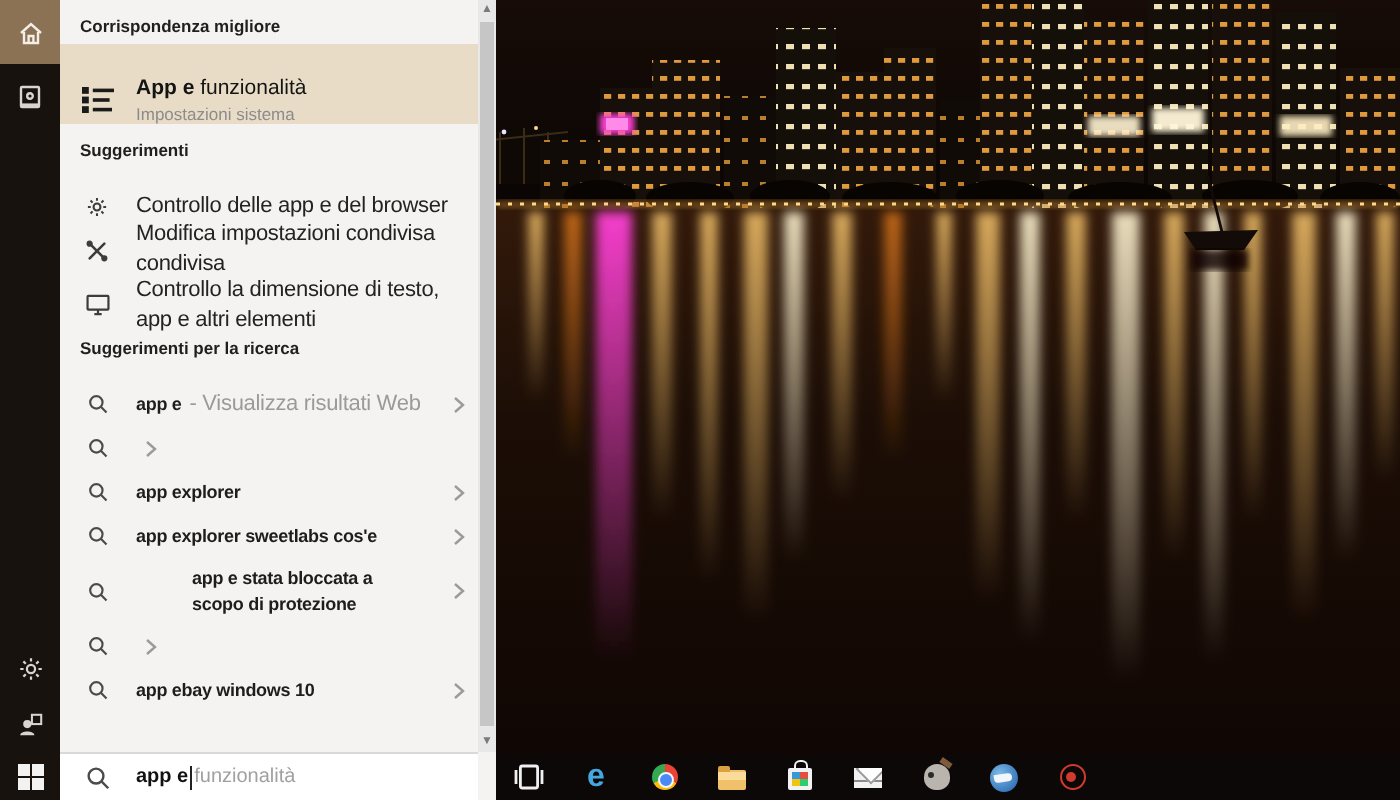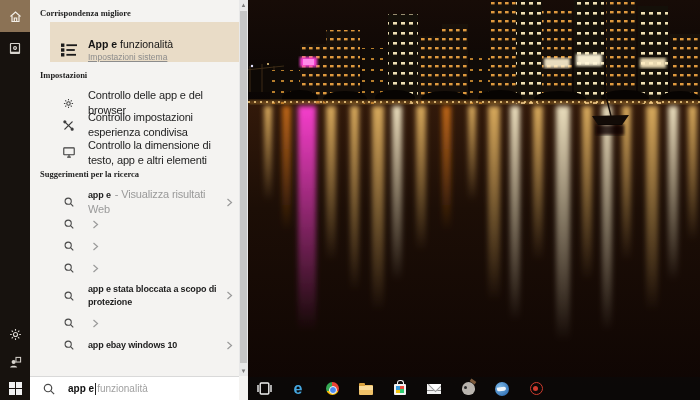--- a/index.html
+++ b/index.html
@@ -51,37 +51,37 @@
   .rail-btn { height:32px; display:flex; align-items:center; justify-content:center; color:#e8e4de; }
   .rail-btn.active { background:#8b7255; }
   .rail-spacer { flex:1; }
   .rail-bottom .rail-btn { height:28px; }
   .rail-start { height:24px; display:flex; align-items:center; justify-content:center; }
 
   .content { flex:1; background:#f4f3f1; display:flex; flex-direction:column; position:relative; }
   .content-inner { flex:1; padding-right:9px; display:flex; flex-direction:column; overflow:hidden; }
 
   .sec-header { height:19px; display:flex; align-items:center; padding:0 10px; margin-top:3px;
-      font-size:8.5px; font-weight:bold; color:#1f1f1f; letter-spacing:0;font-family:Liberation Serif, serif; }
-  .row { display:flex; align-items:center; padding:16px 6px 0 10px; flex:none;margin-left:20px; }
+      font-size:8.5px; font-weight:bold; color:#1f1f1f; letter-spacing:0; }
+  .row { display:flex; align-items:center; padding:16px 6px 0 10px; flex:none; }
   .row .ic { width:17px; flex:none; display:flex; justify-content:center; margin-right:11px; color:#3c3c3c; }
   .row .txt { flex:1; min-width:0; }
   .chev { flex:none; margin-left:4px; color:#9a9a9a; display:flex; align-items:center; }
 
   .best-row { height:40px; background:#e9dcc7; align-items:center; }
   .best-title { font-size:10.5px; color:#141414; line-height:1.25; }
   .best-title .b { font-weight:bold; }
-  .best-sub { font-size:8.5px; color:#8c8c8c; margin-top:1px;text-decoration:underline; }
+  .best-sub { font-size:8.5px; color:#8c8c8c; margin-top:1px; }
 
   .set-row { height:22px; font-size:11px; color:#232323; letter-spacing:-0.15px; }
   .set-row.two-line { height:33px; }
   .set-row .txt { line-height:1.35; }
 
   .sug-row { height:22px; }
-  .sug-row.two-line { height:33px; }
+  .sug-row.two-line { height:33px;gap:28px; }
   .sug-txt { font-size:9px; font-weight:bold; color:#1d1d1d; letter-spacing:-0.15px; line-height:1.35; }
   .sug-hint { font-size:11px; font-weight:normal; color:#9a9a9a; margin-left:4px; }
 
   .searchbox { margin-top:auto; height:24px; background:#ffffff; border-top:1px solid #d9d9d9;
       display:flex; align-items:center; padding:0 10px; flex:none; }
   .searchbox .ic { width:17px; flex:none; display:flex; justify-content:center; margin-right:11px; color:#4a4a4a; }
   .typed { font-size:10px; font-weight:bold; color:#111; }
   .caret { width:1px; height:12px; background:#222; margin:0 1px; }
   .completion { font-size:10px; color:#a0a0a0; }
 
@@ -310,41 +310,41 @@
                 <rect x="5.4" y="6.1" width="8.4" height="1.8"></rect>
                 <rect x="5.4" y="10.9" width="9.6" height="1.8"></rect>
             </svg>
           </span>
           <span class="txt">
             <div class="best-title"><span class="b">App e</span><span> funzionalità</span></div>
             <div class="best-sub">Impostazioni sistema</div>
           </span>
         </div>
 
-        <div class="sec-header">Impostazioni</div>
+        <div class="sec-header">Suggerimenti</div>
 
         <div class="row set-row">
           <span class="ic">
             <svg width="11" height="11" viewBox="0 0 14 14" fill="none" stroke="#3c3c3c" stroke-width="1.3">
               <circle cx="7" cy="7" r="2.2"></circle>
               <path d="M7 1.2 L7 3 M7 11 L7 12.8 M1.2 7 L3 7 M11 7 L12.8 7 M2.9 2.9 L4.2 4.2 M9.8 9.8 L11.1 11.1 M11.1 2.9 L9.8 4.2 M4.2 9.8 L2.9 11.1"></path>
             </svg>
           </span>
           <span class="txt">Controllo delle app e del browser</span>
         </div>
 
         <div class="row set-row">
           <span class="ic">
             <svg width="11" height="11" viewBox="0 0 12 12" fill="none" stroke="#3c3c3c" stroke-width="1.4" stroke-linecap="round">
               <path d="M2 2 L10 10 M10 2 L2 10"></path>
                 <circle cx="2" cy="2" r="1" fill="#3c3c3c"></circle>
                 <circle cx="10" cy="10" r="1" fill="#3c3c3c"></circle>
             </svg>
           </span>
-          <span class="txt">Controllo impostazioni esperienza condivisa</span>
+          <span class="txt">Modifica impostazioni condivisa condivisa</span>
         </div>
 
         <div class="row set-row two-line">
           <span class="ic">
             <svg width="12" height="11" viewBox="0 0 13 12" fill="none" stroke="#3c3c3c" stroke-width="1.2">
               <rect x="0.8" y="1" width="11.4" height="7.5" rx="0.5"></rect>
                 <path d="M4.5 11 L8.5 11 M6.5 8.5 L6.5 11"></path>
             </svg>
           </span>
           <span class="txt">Controllo la dimensione di testo, app e altri elementi</span>
@@ -381,34 +381,36 @@
             </span>
         </div>
 
         <div class="row sug-row">
           <span class="ic">
             <svg width="10" height="10" viewBox="0 0 11 11" fill="none" stroke="#4a4a4a" stroke-width="1.2">
                 <circle cx="4.6" cy="4.6" r="3.4"></circle>
                 <line x1="7.2" y1="7.2" x2="10.2" y2="10.2"></line>
               </svg>
           </span>
-          <span class="chev">
-              <svg width="7" height="9" viewBox="0 0 7 9" fill="none" stroke="#9a9a9a" stroke-width="1.2">
-                <path d="M1.5 1 L5.5 4.5 L1.5 8"></path>
-              </svg>
-            </span>
-        </div>
-
-        <div class="row sug-row">
-          <span class="ic">
-            <svg width="10" height="10" viewBox="0 0 11 11" fill="none" stroke="#4a4a4a" stroke-width="1.2">
-                <circle cx="4.6" cy="4.6" r="3.4"></circle>
-                <line x1="7.2" y1="7.2" x2="10.2" y2="10.2"></line>
-              </svg>
-          </span>
+          <span class="txt sug-txt">app explorer</span>
+          <span class="chev">
+              <svg width="7" height="9" viewBox="0 0 7 9" fill="none" stroke="#9a9a9a" stroke-width="1.2">
+                <path d="M1.5 1 L5.5 4.5 L1.5 8"></path>
+              </svg>
+            </span>
+        </div>
+
+        <div class="row sug-row">
+          <span class="ic">
+            <svg width="10" height="10" viewBox="0 0 11 11" fill="none" stroke="#4a4a4a" stroke-width="1.2">
+                <circle cx="4.6" cy="4.6" r="3.4"></circle>
+                <line x1="7.2" y1="7.2" x2="10.2" y2="10.2"></line>
+              </svg>
+          </span>
+          <span class="txt sug-txt">app explorer sweetlabs cos'e</span>
           <span class="chev">
               <svg width="7" height="9" viewBox="0 0 7 9" fill="none" stroke="#9a9a9a" stroke-width="1.2">
                 <path d="M1.5 1 L5.5 4.5 L1.5 8"></path>
               </svg>
             </span>
         </div>
 
         <div class="row sug-row two-line">
           <span class="ic">
             <svg width="10" height="10" viewBox="0 0 11 11" fill="none" stroke="#4a4a4a" stroke-width="1.2">

